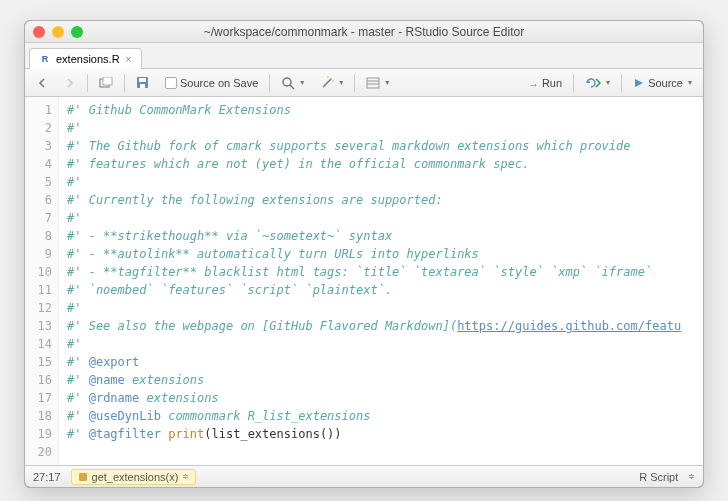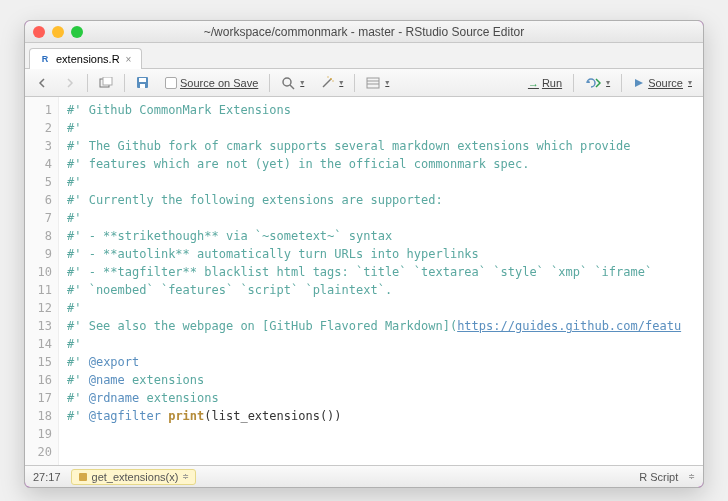--- a/index.html
+++ b/index.html
@@ -10,34 +10,34 @@
 .tl { width: 12px; height: 12px; border-radius: 50%; }
 .tl-close { background: #ff5f57; }
 .tl-min { background: #ffbd2e; }
 .tl-max { background: #28c940; }
 .title { flex: 1; text-align: center; font-size: 12px; color: #4a4a4a; }
 .tabbar { height: 26px; background: #f2f2f2; border-bottom: 1px solid #c8c8c8; display: flex; align-items: flex-end; padding-left: 4px; }
 .tab { background: #fff; border: 1px solid #c8c8c8; border-bottom: none; border-radius: 4px 4px 0 0; padding: 3px 8px; font-size: 11px; display: flex; align-items: center; gap: 4px; position: relative; top: 1px; }
 .r-icon { width: 14px; height: 14px; display: inline-flex; align-items: center; justify-content: center; font-size: 9px; font-weight: bold; color: #2a6dbf; border-radius: 2px; }
 .tab-close { color: #888; font-size: 10px; padding: 0 2px; cursor: default; }
 .toolbar { height: 28px; border-bottom: 1px solid #c8c8c8; display: flex; align-items: center; padding: 0 6px; gap: 6px; background: linear-gradient(#fafafa,#eeeeee); font-size: 11px; }
-.tbtn { display: inline-flex; align-items: center; gap: 3px; padding: 2px 5px; border-radius: 3px; color: #444; white-space: nowrap; text-decoration: underline; }
+.tbtn { display: inline-flex; align-items: center; gap: 3px; padding: 2px 5px; border-radius: 3px; color: #444; white-space: nowrap; }
 .tbtn svg { display: block; }
 .divider { width: 1px; height: 18px; background: #ccc; }
 .chk { width: 12px; height: 12px; border: 1px solid #aaa; border-radius: 2px; background: #fff; }
 .spacer { flex: 1; }
 .dd::after { content: "▾"; font-size: 8px; color: #777; margin-left: 2px; }
 .run-arrow { color: #2e9e4f; font-weight: bold; }
 .editor { display: flex; font-family: "Monaco","Menlo","Consolas",monospace; font-size: 12px; line-height: 18px; background: #fff; }
 .gutter { width: 34px; text-align: right; padding: 4px 6px 4px 0; color: #a8a8a8; background: #fafafa; border-right: 1px solid #eee; user-select: none; }
 .code { flex: 1; padding: 4px 0 4px 8px; overflow: hidden; white-space: nowrap; }
 .line { height: 18px; }
-.roxygen { color: #5aa8a0; }
+.roxygen { color: #5aa8a0; font-style: italic; }
 .tag { color: #5a8fbf; }
-.fn { color: #b58c3a; font-weight: bold; }
+.fn { color: #b58c3a; }
 .link { color: #5a8fbf; text-decoration: underline; }
 .plain { color: #333; }
 .statusbar { height: 22px; border-top: 1px solid #c8c8c8; background: linear-gradient(#fafafa,#eaeaea); display: flex; align-items: center; padding: 0 8px; font-size: 11px; color: #555; gap: 10px; }
 .sb-fn { background: #fff6cc; border: 1px solid #e6d88a; border-radius: 3px; padding: 1px 6px; display: inline-flex; align-items: center; gap: 4px; }
 </style>
 </head>
 <body>
 
 <div class="window">
 
@@ -167,20 +167,21 @@
         <div class="line"><span class="roxygen">#'  - **strikethough** via `~sometext~` syntax</span></div>
         <div class="line"><span class="roxygen">#'  - **autolink** automatically turn URLs into hyperlinks</span></div>
         <div class="line"><span class="roxygen">#'  - **tagfilter** blacklist html tags: `title` `textarea` `style` `xmp` `iframe`</span></div>
         <div class="line"><span class="roxygen">#' `noembed` `features` `script` `plaintext`.</span></div>
         <div class="line"><span class="roxygen">#'</span></div>
         <div class="line"><span class="roxygen">#' See also the webpage on [GitHub Flavored Markdown](</span><span class="link">https://guides.github.com/featu</span></div>
         <div class="line"><span class="roxygen">#'</span></div>
         <div class="line"><span class="roxygen">#' </span><span class="tag">@export</span><span class="roxygen"></span></div>
         <div class="line"><span class="roxygen">#' </span><span class="tag">@name</span><span class="roxygen"> extensions</span></div>
         <div class="line"><span class="roxygen">#' </span><span class="tag">@rdname</span><span class="roxygen"> extensions</span></div>
+        <div class="line"><span class="roxygen">#' </span><span class="tag">@useDynLib</span><span class="roxygen"> commonmark R_list_extensions</span></div>
         <div class="line"><span class="roxygen">#' </span><span class="tag">@tagfilter</span><span class="roxygen"> </span><span class="fn">print</span><span class="plain">(list_extensions())</span></div>
       </div>
   </div>
 
   <div class="statusbar">
     <span>27:17</span>
     <span class="sb-fn">
       <svg width="10" height="10" viewBox="0 0 10 10">
           <rect x="1" y="1" width="8" height="8" fill="#d4a94a" rx="1"></rect>
         </svg>

